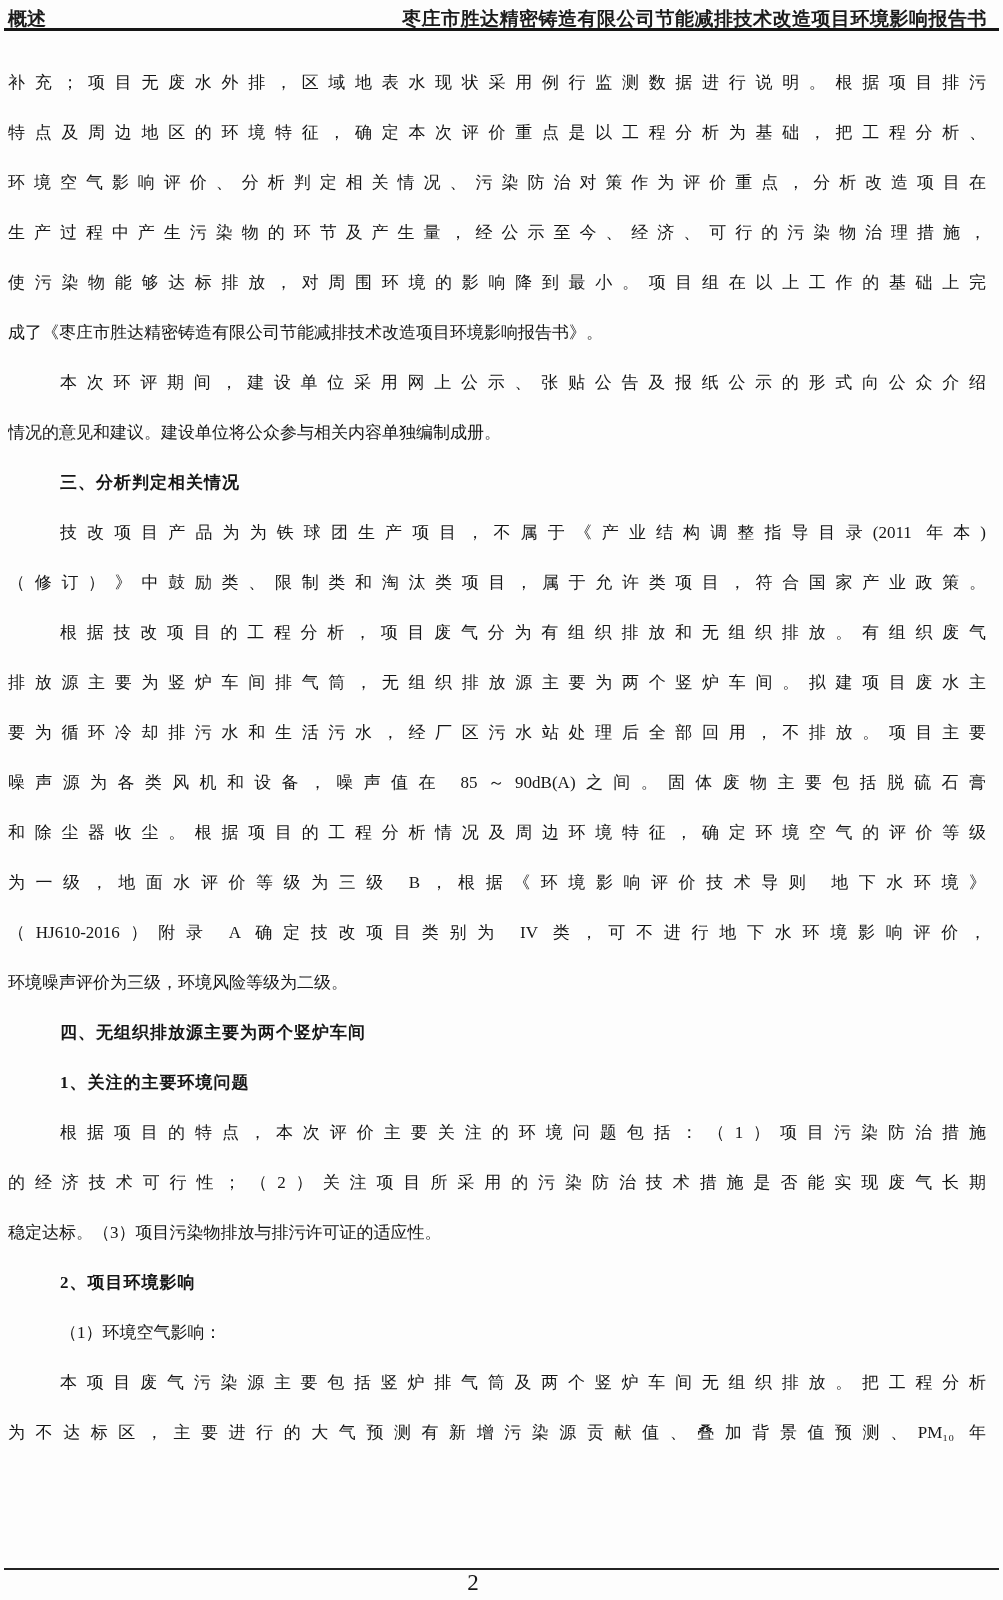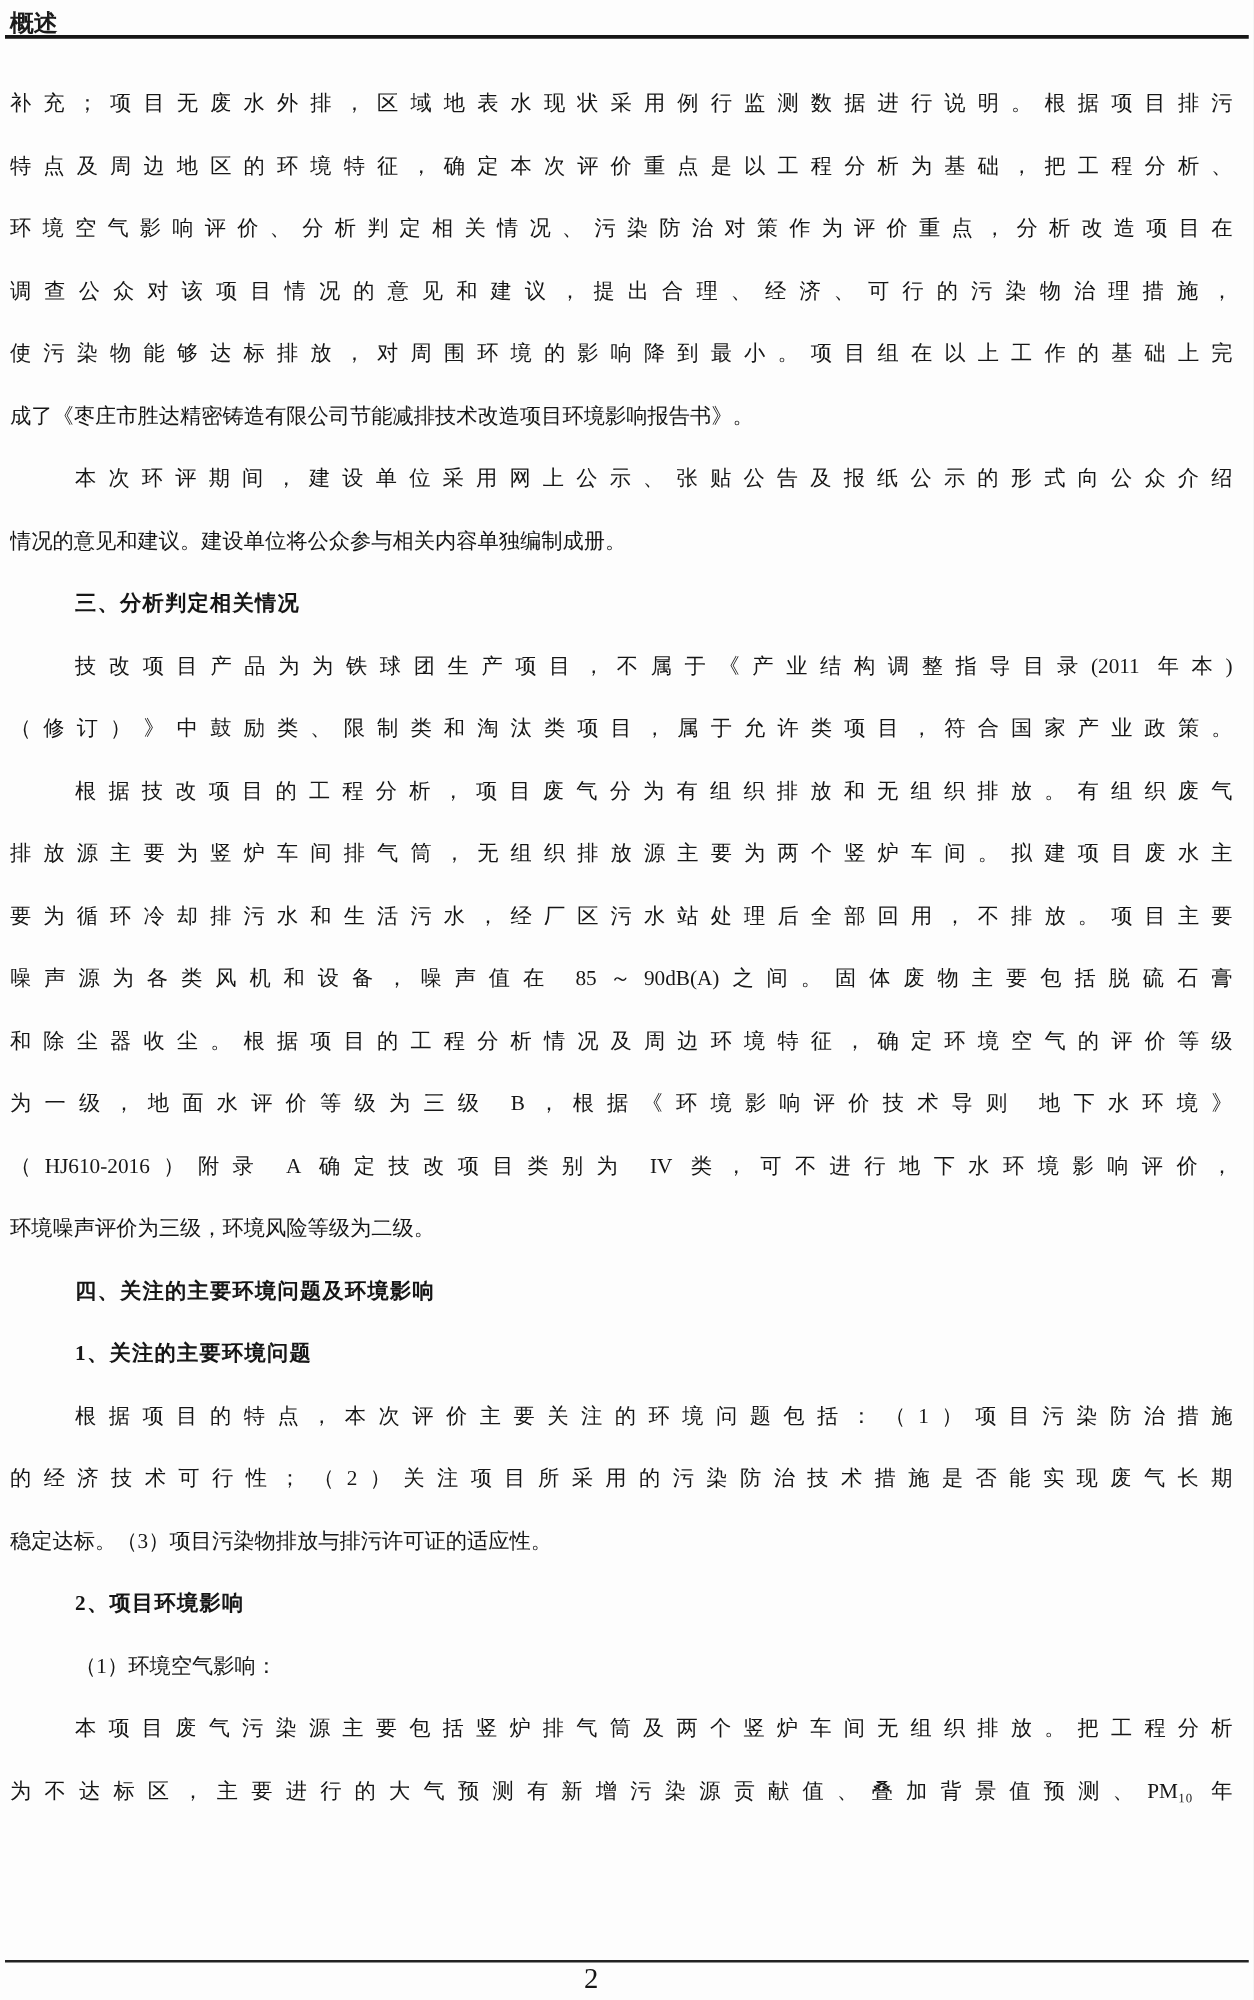--- a/index.html
+++ b/index.html
@@ -66,44 +66,45 @@
     color: #161616;
   }
 </style>
 </head>
 <body>
 
 <div class="page">
 
   <div class="header">
     <span class="header-left">概述</span>
+    <span class="header-right">枣庄市胜达精密铸造有限公司节能减排技术改造项目环境影响报告书</span>
   </div>
   <div class="header-rule"></div>
 
   <div class="content">
       <div class="line justify">补充；项目无废水外排，区域地表水现状采用例行监测数据进行说明。根据项目排污</div>
       <div class="line justify">特点及周边地区的环境特征，确定本次评价重点是以工程分析为基础，把工程分析、</div>
       <div class="line justify">环境空气影响评价、分析判定相关情况、污染防治对策作为评价重点，分析改造项目在</div>
-      <div class="line justify">调查公众对该项目情况的意见和建议，提出合理、经济、可行的污染物治理措施，</div>
+      <div class="line justify">生产过程中产生污染物的环节及产生量，经公示至今、经济、可行的污染物治理措施，</div>
       <div class="line justify">使污染物能够达标排放，对周围环境的影响降到最小。项目组在以上工作的基础上完</div>
       <div class="line">成了《枣庄市胜达精密铸造有限公司节能减排技术改造项目环境影响报告书》。</div>
       <div class="line indent justify">本次环评期间，建设单位采用网上公示、张贴公告及报纸公示的形式向公众介绍</div>
       <div class="line">情况的意见和建议。建设单位将公众参与相关内容单独编制成册。</div>
       <div class="line heading indent">三、分析判定相关情况</div>
       <div class="line indent justify">技改项目产品为为铁球团生产项目，不属于《产业结构调整指导目录(2011 年本)</div>
       <div class="line justify">（修订）》中鼓励类、限制类和淘汰类项目，属于允许类项目，符合国家产业政策。</div>
       <div class="line indent justify">根据技改项目的工程分析，项目废气分为有组织排放和无组织排放。有组织废气</div>
       <div class="line justify">排放源主要为竖炉车间排气筒，无组织排放源主要为两个竖炉车间。拟建项目废水主</div>
       <div class="line justify">要为循环冷却排污水和生活污水，经厂区污水站处理后全部回用，不排放。项目主要</div>
       <div class="line justify">噪声源为各类风机和设备，噪声值在 85～90dB(A)之间。固体废物主要包括脱硫石膏</div>
       <div class="line justify">和除尘器收尘。根据项目的工程分析情况及周边环境特征，确定环境空气的评价等级</div>
       <div class="line justify">为一级，地面水评价等级为三级 B，根据《环境影响评价技术导则 地下水环境》</div>
       <div class="line justify">（HJ610-2016）附录 A 确定技改项目类别为 IV 类，可不进行地下水环境影响评价，</div>
       <div class="line">环境噪声评价为三级，环境风险等级为二级。</div>
-      <div class="line heading indent">四、关注的主要环境问题及环境影响</div>
+      <div class="line heading indent">四、无组织排放源主要为两个竖炉车间</div>
       <div class="line heading indent">1、关注的主要环境问题</div>
       <div class="line indent justify">根据项目的特点，本次评价主要关注的环境问题包括：（1）项目污染防治措施</div>
       <div class="line justify">的经济技术可行性；（2）关注项目所采用的污染防治技术措施是否能实现废气长期</div>
       <div class="line">稳定达标。（3）项目污染物排放与排污许可证的适应性。</div>
       <div class="line heading indent">2、项目环境影响</div>
       <div class="line indent">（1）环境空气影响：</div>
       <div class="line indent justify">本项目废气污染源主要包括竖炉排气筒及两个竖炉车间无组织排放。把工程分析</div>
       <div class="line justify">为不达标区，主要进行的大气预测有新增污染源贡献值、叠加背景值预测、PM₁₀ 年</div>
     </div>
 

